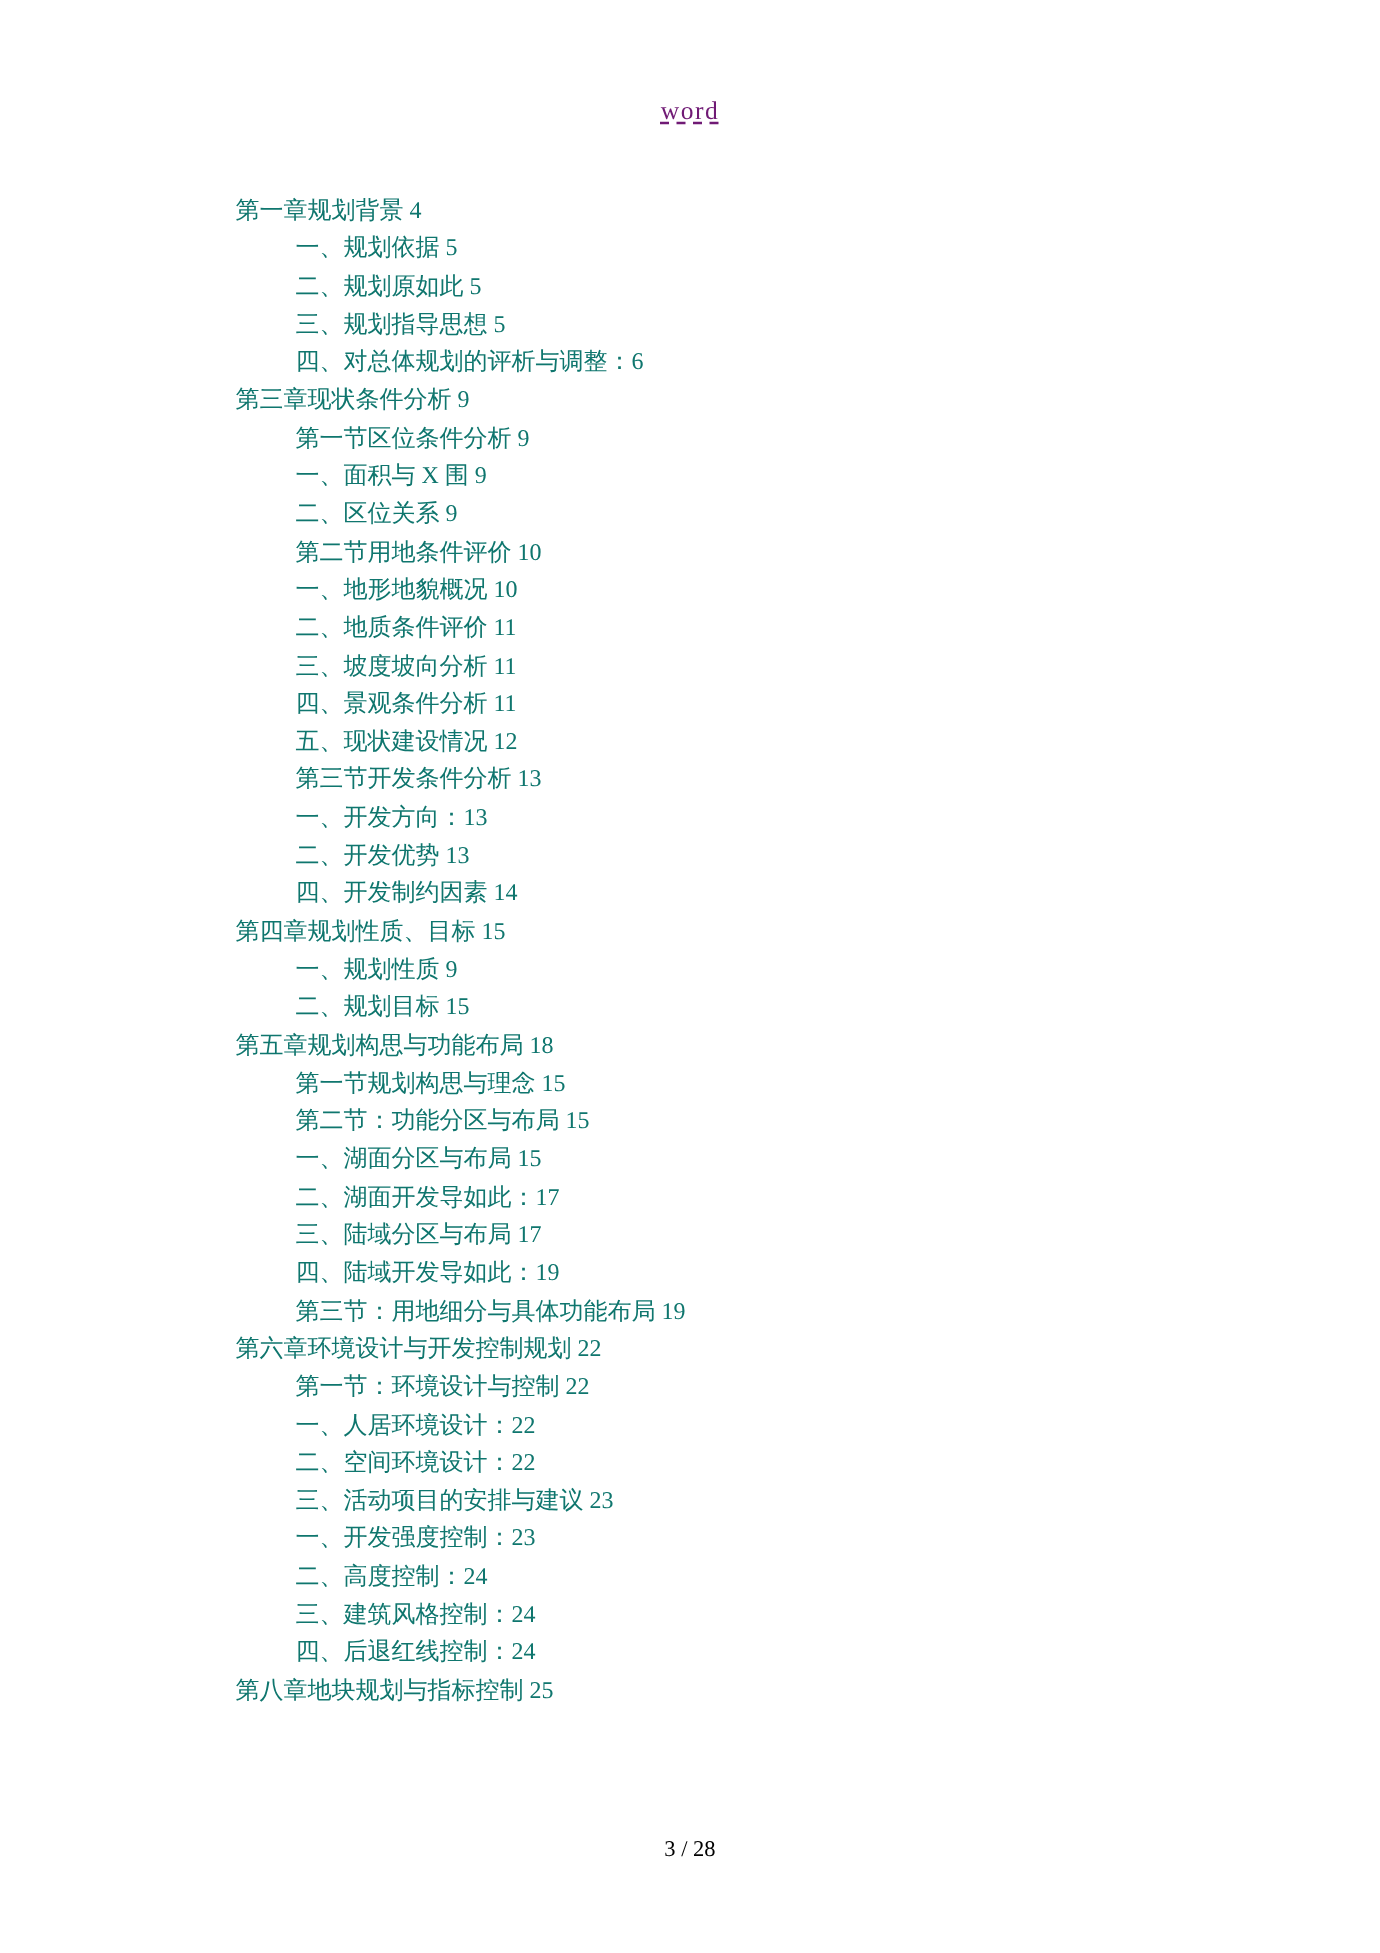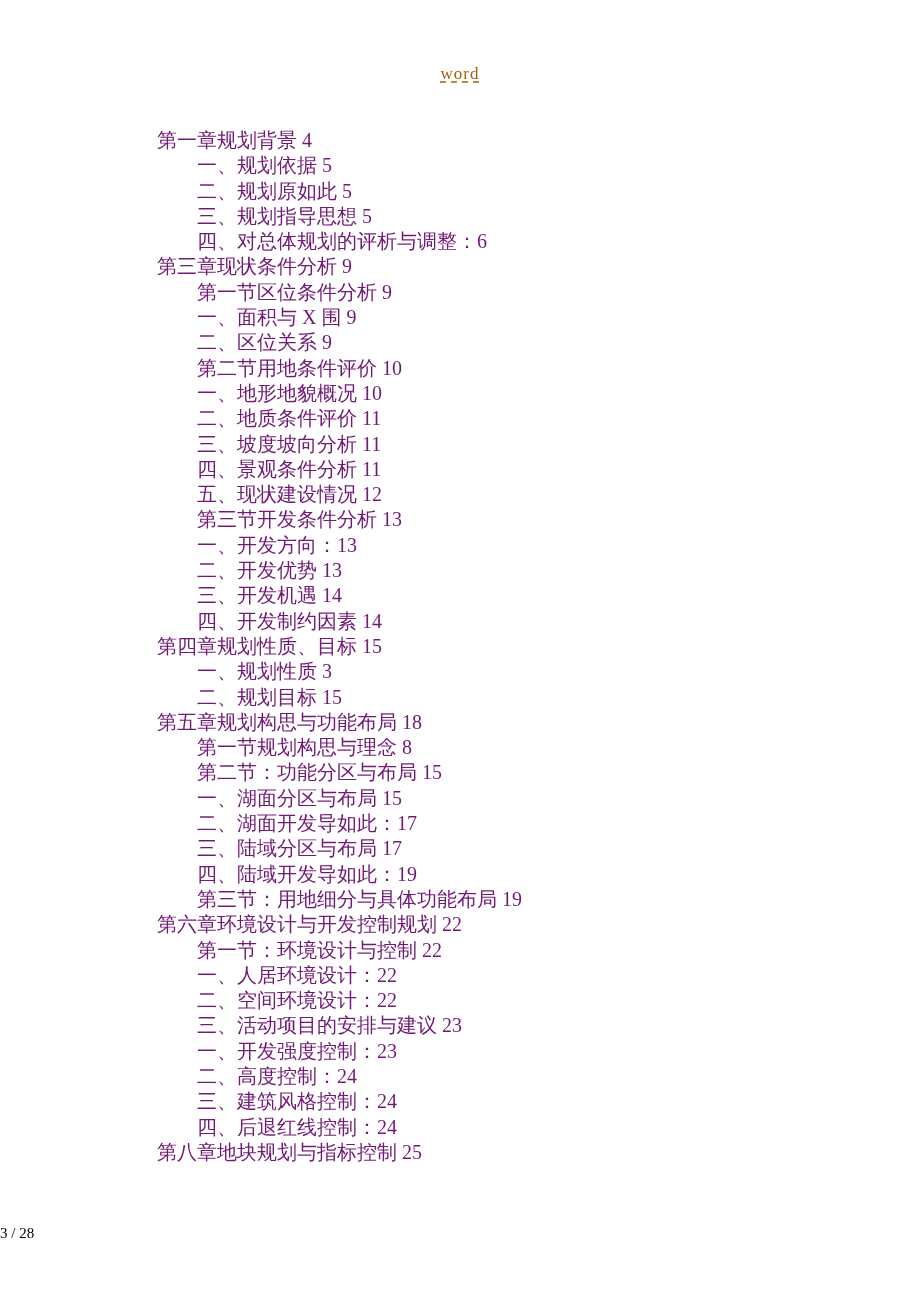--- a/index.html
+++ b/index.html
@@ -10,48 +10,48 @@
     body {
       font-family: "SimSun", "Microsoft YaHei", serif;
       background: #ffffff;
       width: 920px;
       height: 1302px;
       position: relative;
       padding-top: 64px;
     }
     .header-link {
       text-align: center;
-      color: #a16207;
+      color: #701a75;
       font-size: 17px;
       text-decoration: underline;
       text-decoration-style: dashed;
       text-underline-offset: 3px;
       margin-bottom: 44px;
       letter-spacing: 1px;
     }
     .toc-container {
       margin-left: 157px;
-      font-size: 20px;
-      color: #701a75;
+      font-size: 16px;
+      color: #0f766e;
       line-height: 25.3px;
     }
     .toc-line {
       white-space: pre;
     }
     .level-0 {
       padding-left: 0;
     }
     .level-1 {
       padding-left: 40px;
     }
     .page-footer {
       position: absolute;
       bottom: 60px;
       width: 100%;
-      text-align: left;
+      text-align: center;
       font-size: 15px;
       color: #000000;
     }
   </style>
 </head>
 <body>
 
 <div class="header-link">word</div>
 
 <div class="toc-container">
@@ -66,27 +66,26 @@
     <div class="toc-line level-1">二、区位关系 9</div>
     <div class="toc-line level-1">第二节用地条件评价 10</div>
     <div class="toc-line level-1">一、地形地貌概况 10</div>
     <div class="toc-line level-1">二、地质条件评价 11</div>
     <div class="toc-line level-1">三、坡度坡向分析 11</div>
     <div class="toc-line level-1">四、景观条件分析 11</div>
     <div class="toc-line level-1">五、现状建设情况 12</div>
     <div class="toc-line level-1">第三节开发条件分析 13</div>
     <div class="toc-line level-1">一、开发方向：13</div>
     <div class="toc-line level-1">二、开发优势 13</div>
-    <div class="toc-line level-1">三、开发机遇 14</div>
     <div class="toc-line level-1">四、开发制约因素 14</div>
     <div class="toc-line level-0">第四章规划性质、目标 15</div>
-    <div class="toc-line level-1">一、规划性质 3</div>
+    <div class="toc-line level-1">一、规划性质 9</div>
     <div class="toc-line level-1">二、规划目标 15</div>
     <div class="toc-line level-0">第五章规划构思与功能布局 18</div>
-    <div class="toc-line level-1">第一节规划构思与理念 8</div>
+    <div class="toc-line level-1">第一节规划构思与理念 15</div>
     <div class="toc-line level-1">第二节：功能分区与布局 15</div>
     <div class="toc-line level-1">一、湖面分区与布局 15</div>
     <div class="toc-line level-1">二、湖面开发导如此：17</div>
     <div class="toc-line level-1">三、陆域分区与布局 17</div>
     <div class="toc-line level-1">四、陆域开发导如此：19</div>
     <div class="toc-line level-1">第三节：用地细分与具体功能布局 19</div>
     <div class="toc-line level-0">第六章环境设计与开发控制规划 22</div>
     <div class="toc-line level-1">第一节：环境设计与控制 22</div>
     <div class="toc-line level-1">一、人居环境设计：22</div>
     <div class="toc-line level-1">二、空间环境设计：22</div>

